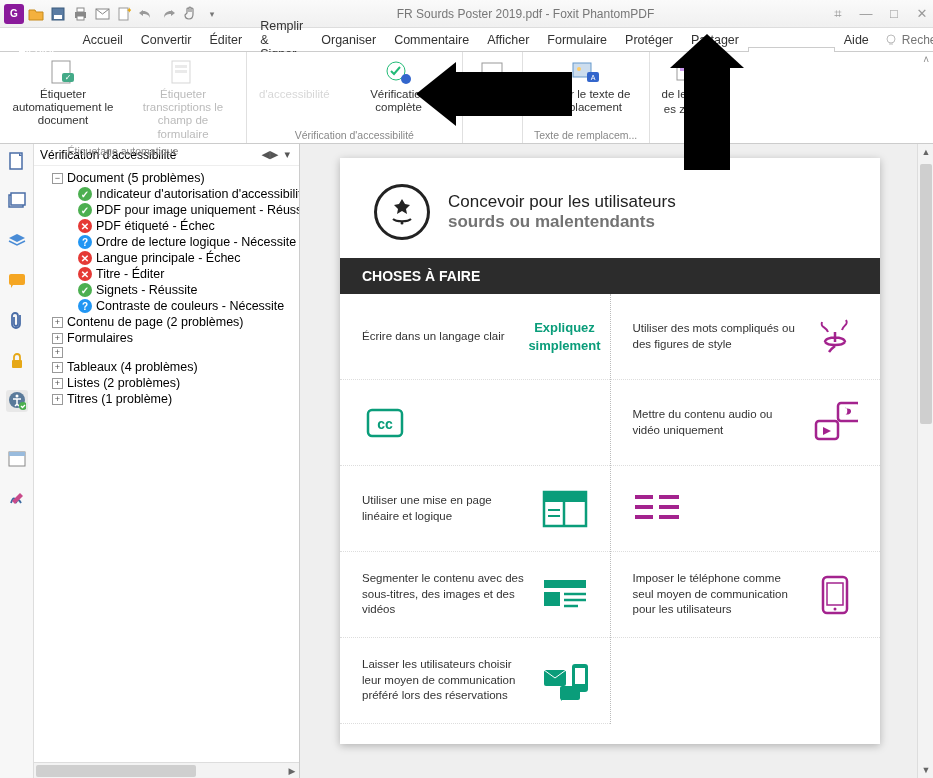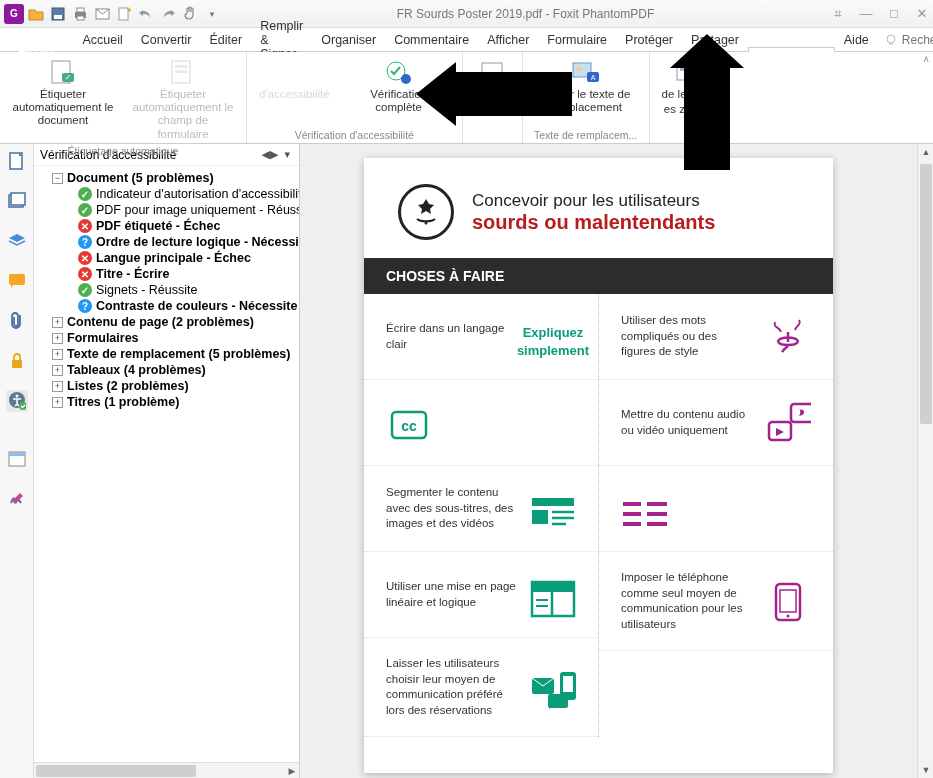--- a/index.html
+++ b/index.html
@@ -52,45 +52,45 @@
 .panel-header .ctl { cursor:pointer; color:#555; padding:0 3px; font-size:11px;}
 .tree { flex:1; overflow:auto; font-size:12.5px; padding:4px 2px; }
 .tree ul { list-style:none; padding-left:16px; }
 .tree li { padding:1px 0; white-space:nowrap; display:flex; align-items:center; gap:4px; cursor:pointer;}
 .tree .exp { width:11px; height:11px; border:1px solid #999; font-size:9px; line-height:9px; text-align:center; color:#555; flex-shrink:0; }
 .tree .dot { width:6px;height:6px;flex-shrink:0; }
 .tree .ic { width:14px;height:14px;border-radius:50%; flex-shrink:0; display:flex;align-items:center;justify-content:center;font-size:10px;color:#fff;font-weight:bold; }
 .ic-pass { background:#4caf50; }
 .ic-fail { background:#e53935; }
 .ic-info { background:#2196f3; }
-.tree .bold { font-weight:bold; }
+.tree .bold { font-weight:normal; }
 .panel-scroll { height:16px; border-top:1px solid #ddd; background:#f3f3f3; position:relative; }
 .panel-scroll .thumb { position:absolute; left:2px; top:2px; height:12px; width:160px; background:#cfcfcf; border-radius:2px; }
 .panel-scroll .arL,.panel-scroll .arR { position:absolute; top:0; width:14px; height:16px; display:flex;align-items:center;justify-content:center; font-size:9px; color:#666; }
 .panel-scroll .arL{left:0} .panel-scroll .arR{right:0}
 
 
 .viewer { flex:1; background:#efefef; position:relative; overflow:hidden; }
 .viewer .vscroll { position:absolute; right:0; top:0; bottom:0; width:16px; background:#f3f3f3; border-left:1px solid #ddd; }
 .viewer .vscroll .vthumb { position:absolute; left:2px; top:20px; width:12px; height:260px; background:#cfcfcf; border-radius:2px; }
 .viewer .vscroll .va { position:absolute; left:0; width:16px; height:16px; display:flex;align-items:center;justify-content:center;font-size:9px;color:#666; }
 .viewer .vscroll .va.up{top:0} .viewer .vscroll .va.dn{bottom:0}
-.page { position:absolute; left:40px; top:14px; width:469px; background:#fff; box-shadow:0 2px 8px rgba(0,0,0,.25); padding-bottom:36px;margin-left:24px;}
+.page { position:absolute; left:40px; top:14px; width:540px; background:#fff; box-shadow:0 2px 8px rgba(0,0,0,.25); padding-bottom:20px;}
 .page-header { padding:26px 34px 18px; display:flex; gap:18px; align-items:center; }
 .ph-icon { width:56px;height:56px;border:3px solid #222;border-radius:50%; display:flex;align-items:center;justify-content:center; }
 .ph-text .l1 { font-size:17px; color:#222; }
-.ph-text .l2 { font-size:20px; color:#b91c1c; font-weight:600; }
+.ph-text .l2 { font-size:17px; color:#737373; font-weight:600; }
 .bandrow { background:#2c2c2c; color:#fff; display:flex; font-weight:700; font-size:14px;justify-content:space-between; }
 .bandrow .half { flex:1; padding:10px 22px; }
 .tbl { display:flex; }
 .col { flex:1; }
 .col.left { border-right:1px dotted #bbb; }
 .cell { padding:18px 22px; display:flex; align-items:center; gap:14px; min-height:86px; border-bottom:1px dotted #ddd; font-size:11.5px; color:#333; line-height:1.35;}
 .cell .txt { flex:1; }
-.cell .gicon { width:46px; height:46px; flex-shrink:0; display:flex;align-items:flex-end;justify-content:center; }
+.cell .gicon { width:46px; height:46px; flex-shrink:0; display:flex;align-items:center;justify-content:center; }
 .green { color:#0a9d7a; font-weight:700; font-size:13px; text-align:center; }
 .mag { color:#a3238e; }
 .grn { color:#0a9d7a; }
 
 svg { display:block; }
 </style>
 </head>
 <body>
 
 <div class="titlebar">
@@ -191,21 +191,21 @@
         <span>Étiqueter automatiquement le document</span>
       </div>
       <div class="btn disabled">
         <div class="bico">
             <svg width="30" height="26" opacity=".4">
               <rect x="4" y="2" width="18" height="22" fill="#fff" stroke="#999"></rect>
               <rect x="7" y="6" width="12" height="3" fill="#ccc"></rect>
               <rect x="7" y="11" width="12" height="3" fill="#ccc"></rect>
             </svg>
           </div>
-        <span>Étiqueter automatiquement le champ de formulaire</span>
+        <span>Étiqueter transcriptions le champ de formulaire</span>
       </div>
     </div>
     <div class="grplabel">Étiquetage automatique</div>
   </div>
 
   <div class="group">
     <div class="items">
       <div class="btn" style="opacity:.2">
         <div class="bico"></div>
         <span>d'accessibilité</span>
@@ -368,21 +368,21 @@
               <span class="bold">Ordre de lecture logique - Nécessite</span>
             </li>
             <li>
               <span class="dot"></span>
               <span class="ic ic-fail">✕</span>
               <span class="bold">Langue principale - Échec</span>
             </li>
             <li>
               <span class="dot"></span>
               <span class="ic ic-fail">✕</span>
-              <span class="bold">Titre - Écrire</span>
+              <span class="bold">Titre - Éditer</span>
             </li>
             <li>
               <span class="dot"></span>
               <span class="ic ic-pass">✓</span>
               <span class="">Signets - Réussite</span>
             </li>
             <li>
               <span class="dot"></span>
               <span class="ic ic-info">?</span>
               <span class="bold">Contraste de couleurs - Nécessite</span>
@@ -392,21 +392,20 @@
             <li style="padding-left: 0px;">
               <span class="exp">+</span>
               <span class="bold">Contenu de page (2 problèmes)</span>
             </li>
             <li style="padding-left: 0px;">
               <span class="exp">+</span>
               <span class="bold">Formulaires</span>
             </li>
             <li style="padding-left: 0px;">
               <span class="exp">+</span>
-              <span class="bold">Texte de remplacement (5 problèmes)</span>
             </li>
             <li style="padding-left: 0px;">
               <span class="exp">+</span>
               <span class="bold">Tableaux (4 problèmes)</span>
             </li>
             <li style="padding-left: 0px;">
               <span class="exp">+</span>
               <span class="bold">Listes (2 problèmes)</span>
             </li>
             <li style="padding-left: 0px;">
@@ -451,40 +450,40 @@
             </div>
             <div class="cell">
               <div class="gicon grn">
                 <svg width="42" height="42">
                   <rect x="4" y="8" width="34" height="26" rx="4" fill="none" stroke="#0a9d7a" stroke-width="2.5"></rect>
                   <text x="21" y="27" text-anchor="middle" font-size="14" font-weight="bold" fill="#0a9d7a">cc</text>
                 </svg>
               </div>
             </div>
             <div class="cell">
+              <div class="txt">Utiliser une mise en page linéaire et logique</div>
+              <div class="gicon grn">
+                <svg width="46" height="38">
+                  <rect x="2" y="2" width="42" height="34" fill="none" stroke="#0a9d7a" stroke-width="2.5"></rect>
+                  <rect x="2" y="2" width="42" height="10" fill="#0a9d7a"></rect>
+                  <line x1="22" y1="12" x2="22" y2="36" stroke="#0a9d7a" stroke-width="2.5"></line>
+                  <line x1="6" y1="20" x2="18" y2="20" stroke="#0a9d7a" stroke-width="2"></line>
+                  <line x1="6" y1="26" x2="18" y2="26" stroke="#0a9d7a" stroke-width="2"></line>
+                </svg>
+              </div>
+            </div>
+            <div class="cell">
               <div class="txt">Segmenter le contenu avec des sous-titres, des images et des vidéos</div>
               <div class="gicon grn">
                 <svg width="46" height="38">
                   <rect x="2" y="4" width="42" height="8" fill="#0a9d7a"></rect>
                   <rect x="2" y="16" width="16" height="14" fill="#0a9d7a"></rect>
                   <line x1="22" y1="18" x2="44" y2="18" stroke="#0a9d7a" stroke-width="2.5"></line>
                   <line x1="22" y1="24" x2="44" y2="24" stroke="#0a9d7a" stroke-width="2.5"></line>
                   <line x1="22" y1="30" x2="36" y2="30" stroke="#0a9d7a" stroke-width="2.5"></line>
-                </svg>
-              </div>
-            </div>
-            <div class="cell">
-              <div class="txt">Utiliser une mise en page linéaire et logique</div>
-              <div class="gicon grn">
-                <svg width="46" height="38">
-                  <rect x="2" y="2" width="42" height="34" fill="none" stroke="#0a9d7a" stroke-width="2.5"></rect>
-                  <rect x="2" y="2" width="42" height="10" fill="#0a9d7a"></rect>
-                  <line x1="22" y1="12" x2="22" y2="36" stroke="#0a9d7a" stroke-width="2.5"></line>
-                  <line x1="6" y1="20" x2="18" y2="20" stroke="#0a9d7a" stroke-width="2"></line>
-                  <line x1="6" y1="26" x2="18" y2="26" stroke="#0a9d7a" stroke-width="2"></line>
                 </svg>
               </div>
             </div>
             <div class="cell">
               <div class="txt">Laisser les utilisateurs choisir leur moyen de communication préféré lors des réservations</div>
               <div class="gicon grn">
                 <svg width="54" height="42">
                   <rect x="2" y="10" width="22" height="16" rx="2" fill="#0a9d7a"></rect>
                   <path d="M2 10l11 8 11-8" stroke="#fff" fill="none"></path>
                   <rect x="30" y="4" width="16" height="28" rx="3" fill="#0a9d7a"></rect>

